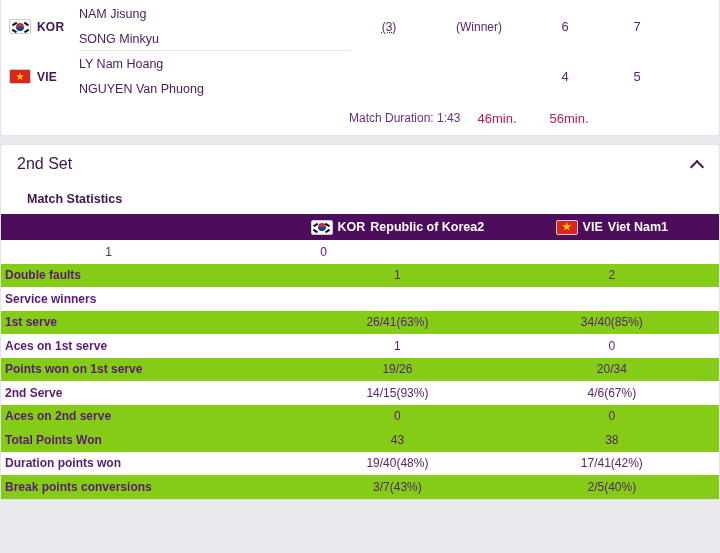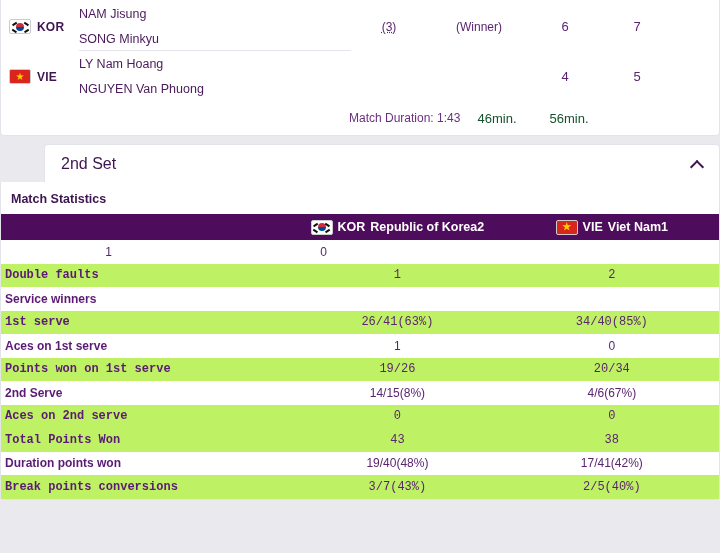--- a/index.html
+++ b/index.html
@@ -138,21 +138,21 @@
   }
   .duration-row {
     display: flex;
     align-items: center;
     height: 32px;
     font-size: 12px;
     color: #6b2f82;
   }
   .duration-row .spacer { width: 348px; }
   .duration-label { width: 112px; text-align: left; }
-  .duration-row .set-col { color:#14532d; }
+  .duration-row .set-col { color:#be185d; }
 
   
   .accordion {
     background: #fff;
     border: 1px solid #e3e3ea;
     border-radius: 4px;
     margin-top: 8px;
     height: 38px;
     display: flex;
     align-items: center;
@@ -187,20 +187,21 @@
     background: #fff;
     border: 1px solid #e3e3ea;
     border-top: none;
     border-radius: 0 0 4px 4px;
   }
   .stats-heading {
     font-size: 12.5px;
     font-weight: bold;
     color: #3d1550;
     padding: 10px 10px 8px 10px;
+    margin-left: 16px;
   }
   .stats-header-row {
     display: flex;
     align-items: center;
     background: #4e0d5c;
     color: #fff;
     height: 26px;
     font-size: 12.5px;
     font-weight: bold;
   }
@@ -211,21 +212,21 @@
     align-items: center;
     justify-content: center;
     gap: 5px;
   }
   .stats-row {
     display: flex;
     align-items: center;
     height: 23.5px;
     font-size: 12px;
   }
-  .stats-row.alt { background: #bef264; font-family: Liberation Mono, monospace; }
+  .stats-row.alt { background: #84cc16; }
   .stats-row .label-col {
     width: 290px;
     padding-left: 4px;
     box-sizing: border-box;
     font-weight: bold;
     color: #5b1a73;
   }
   .stats-row .val-col {
     width: 215px;
     text-align: center;
@@ -280,21 +281,21 @@
 
     <div class="duration-row">
       <div class="spacer"></div>
       <div class="duration-label">Match Duration: 1:43</div>
       <div class="set-col">46min.</div>
       <div class="set-col">56min.</div>
     </div>
   </div>
 
 
-  <div class="accordion" style="margin-bottom:0;border-radius:4px 4px 0 0;border-bottom:none;margin-left:44px;">
+  <div class="accordion" style="margin-bottom:0;border-radius:4px 4px 0 0;border-bottom:none;">
     <span class="title">2nd Set</span>
     <span class="chev up"></span>
   </div>
 
   <div class="stats-panel">
     <div class="stats-heading">Match Statistics</div>
 
     <div class="stats-header-row">
       <div class="label-col"></div>
       <div class="team-col">
@@ -341,21 +342,21 @@
       <div class="val-col">1</div>
       <div class="val-col">0</div>
     </div>
     <div class="stats-row alt">
       <div class="label-col">Points won on 1st serve</div>
       <div class="val-col">19/26</div>
       <div class="val-col">20/34</div>
     </div>
     <div class="stats-row">
       <div class="label-col">2nd Serve</div>
-      <div class="val-col">14/15(8%)</div>
+      <div class="val-col">14/15(93%)</div>
       <div class="val-col">4/6(67%)</div>
     </div>
     <div class="stats-row alt">
       <div class="label-col">Aces on 2nd serve</div>
       <div class="val-col">0</div>
       <div class="val-col">0</div>
     </div>
     <div class="stats-row alt">
       <div class="label-col">Total Points Won</div>
       <div class="val-col">43</div>

